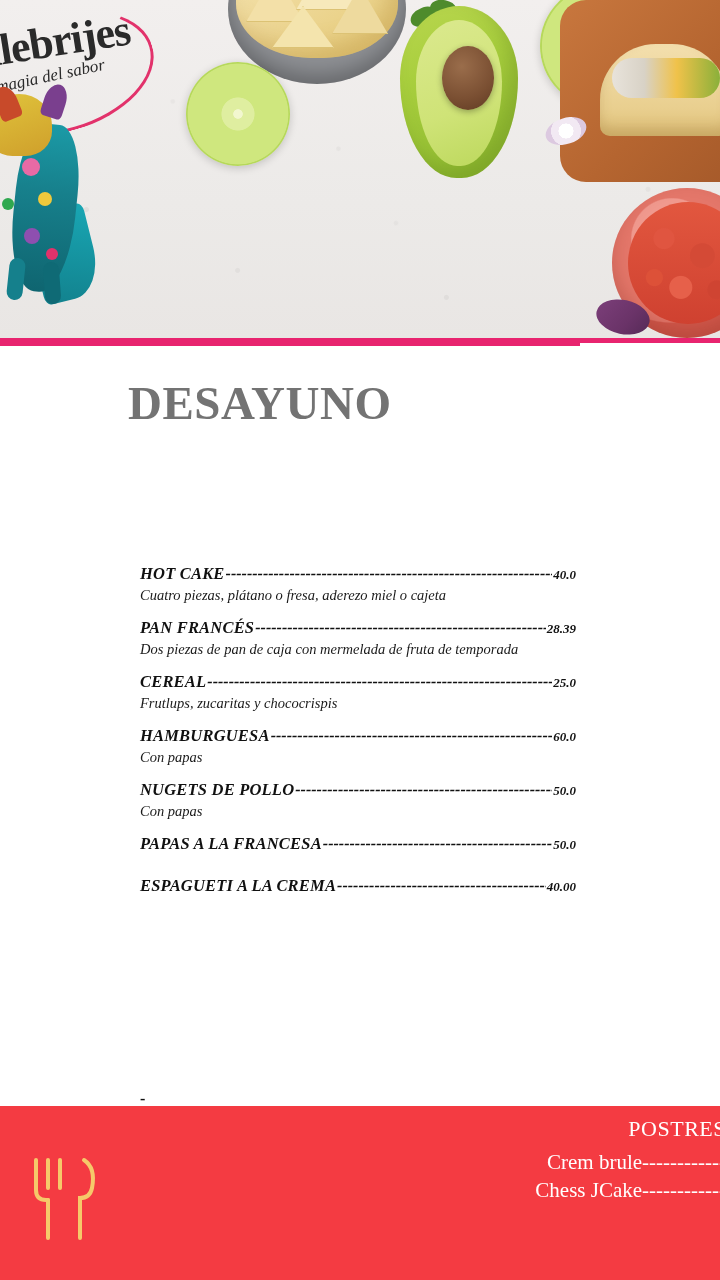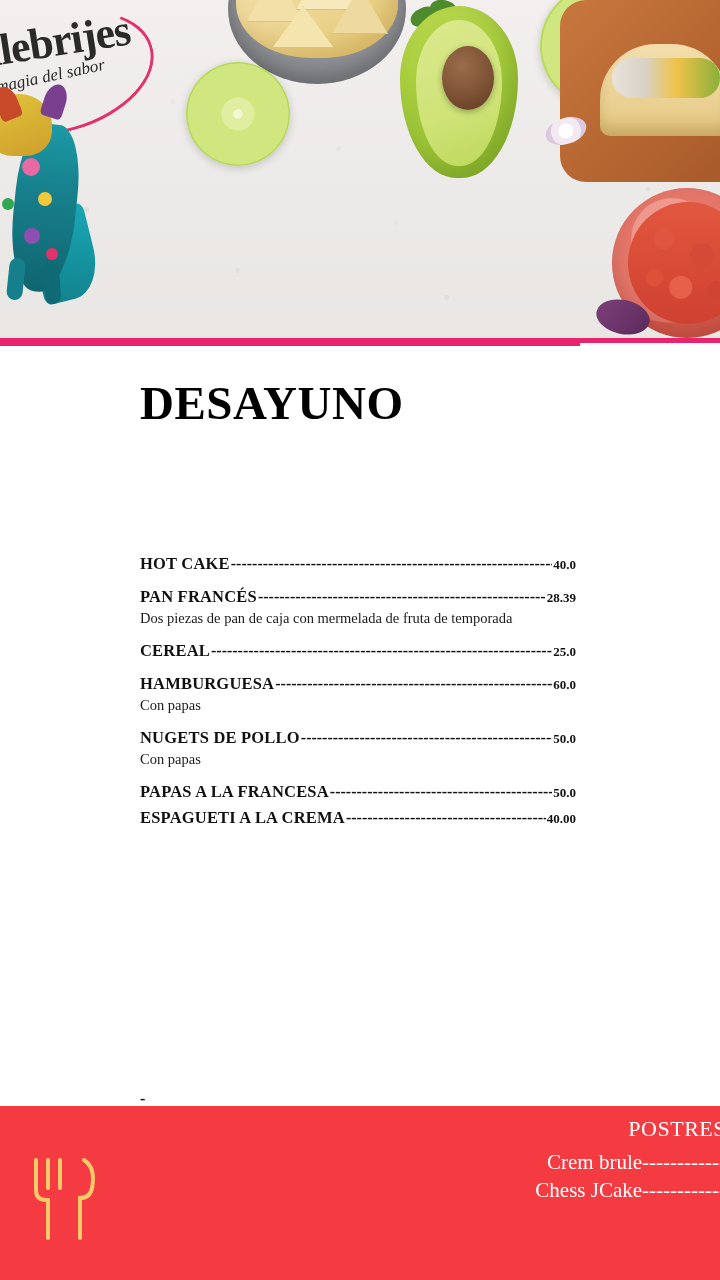--- a/index.html
+++ b/index.html
@@ -313,35 +313,36 @@
   
   .menu-body {
     position: absolute;
     left: 0; top: 346px;
     width: 720px;
     height: 760px;
     background: #ffffff;
   }
   .menu-title {
     position: absolute;
-    left: 140px; top: 26px;
+    left: 128px; top: 26px;
     width: 520px;
     font-family: "Liberation Serif", serif;
     font-weight: bold;
     font-size: 47px;
     line-height: 62px;
-    color: #000000;
+    color: #737373;
     letter-spacing: 0.5px;
   }
   .menu-title .line2 { display: block; }
 
   .items {
     position: absolute;
-    left: 140px; top: 208px;
+    left: 140px; top: 218px;
     width: 436px;
+    font-style: italic;
   }
   .item { margin-bottom: 13px; }
   .item-row {
     display: flex;
     align-items: baseline;
     font-weight: bold;
     font-size: 16.5px;
     color: #111111;
     white-space: nowrap;
   }
@@ -477,53 +478,55 @@
     <span>DESAYUNO</span>
   </div>
 
   <div class="items" id="items-container">
       <div class="item">
         <div class="item-row">
           <span class="item-name">HOT CAKE</span>
           <span class="dots">--------------------------------------------------------------------------------</span>
           <span class="item-price">40.0</span>
         </div>
+        <div class="item-desc">Cuatro piezas, plátano o fresa, aderezo miel o cajeta</div>
       </div>
       <div class="item">
         <div class="item-row">
           <span class="item-name">PAN FRANCÉS</span>
           <span class="dots">--------------------------------------------------------------------------------</span>
           <span class="item-price">28.39</span>
         </div>
         <div class="item-desc">Dos piezas de pan de caja con mermelada de fruta de temporada</div>
       </div>
       <div class="item">
         <div class="item-row">
           <span class="item-name">CEREAL</span>
           <span class="dots">--------------------------------------------------------------------------------</span>
           <span class="item-price">25.0</span>
         </div>
+        <div class="item-desc">Frutlups, zucaritas y chococrispis</div>
       </div>
       <div class="item">
         <div class="item-row">
           <span class="item-name">HAMBURGUESA</span>
           <span class="dots">--------------------------------------------------------------------------------</span>
           <span class="item-price">60.0</span>
         </div>
         <div class="item-desc">Con papas</div>
       </div>
       <div class="item">
         <div class="item-row">
           <span class="item-name">NUGETS DE POLLO</span>
           <span class="dots">--------------------------------------------------------------------------------</span>
           <span class="item-price">50.0</span>
         </div>
         <div class="item-desc">Con papas</div>
       </div>
-      <div class="item" style="margin-bottom: 6px;">
+      <div class="item" style="margin-bottom: 22px;">
         <div class="item-row">
           <span class="item-name">PAPAS A LA FRANCESA</span>
           <span class="dots">--------------------------------------------------------------------------------</span>
           <span class="item-price">50.0</span>
         </div>
       </div>
       <div class="item" style="margin-bottom: 22px;">
         <div class="item-row">
           <span class="item-name">ESPAGUETI A LA CREMA</span>
           <span class="dots">--------------------------------------------------------------------------------</span>

